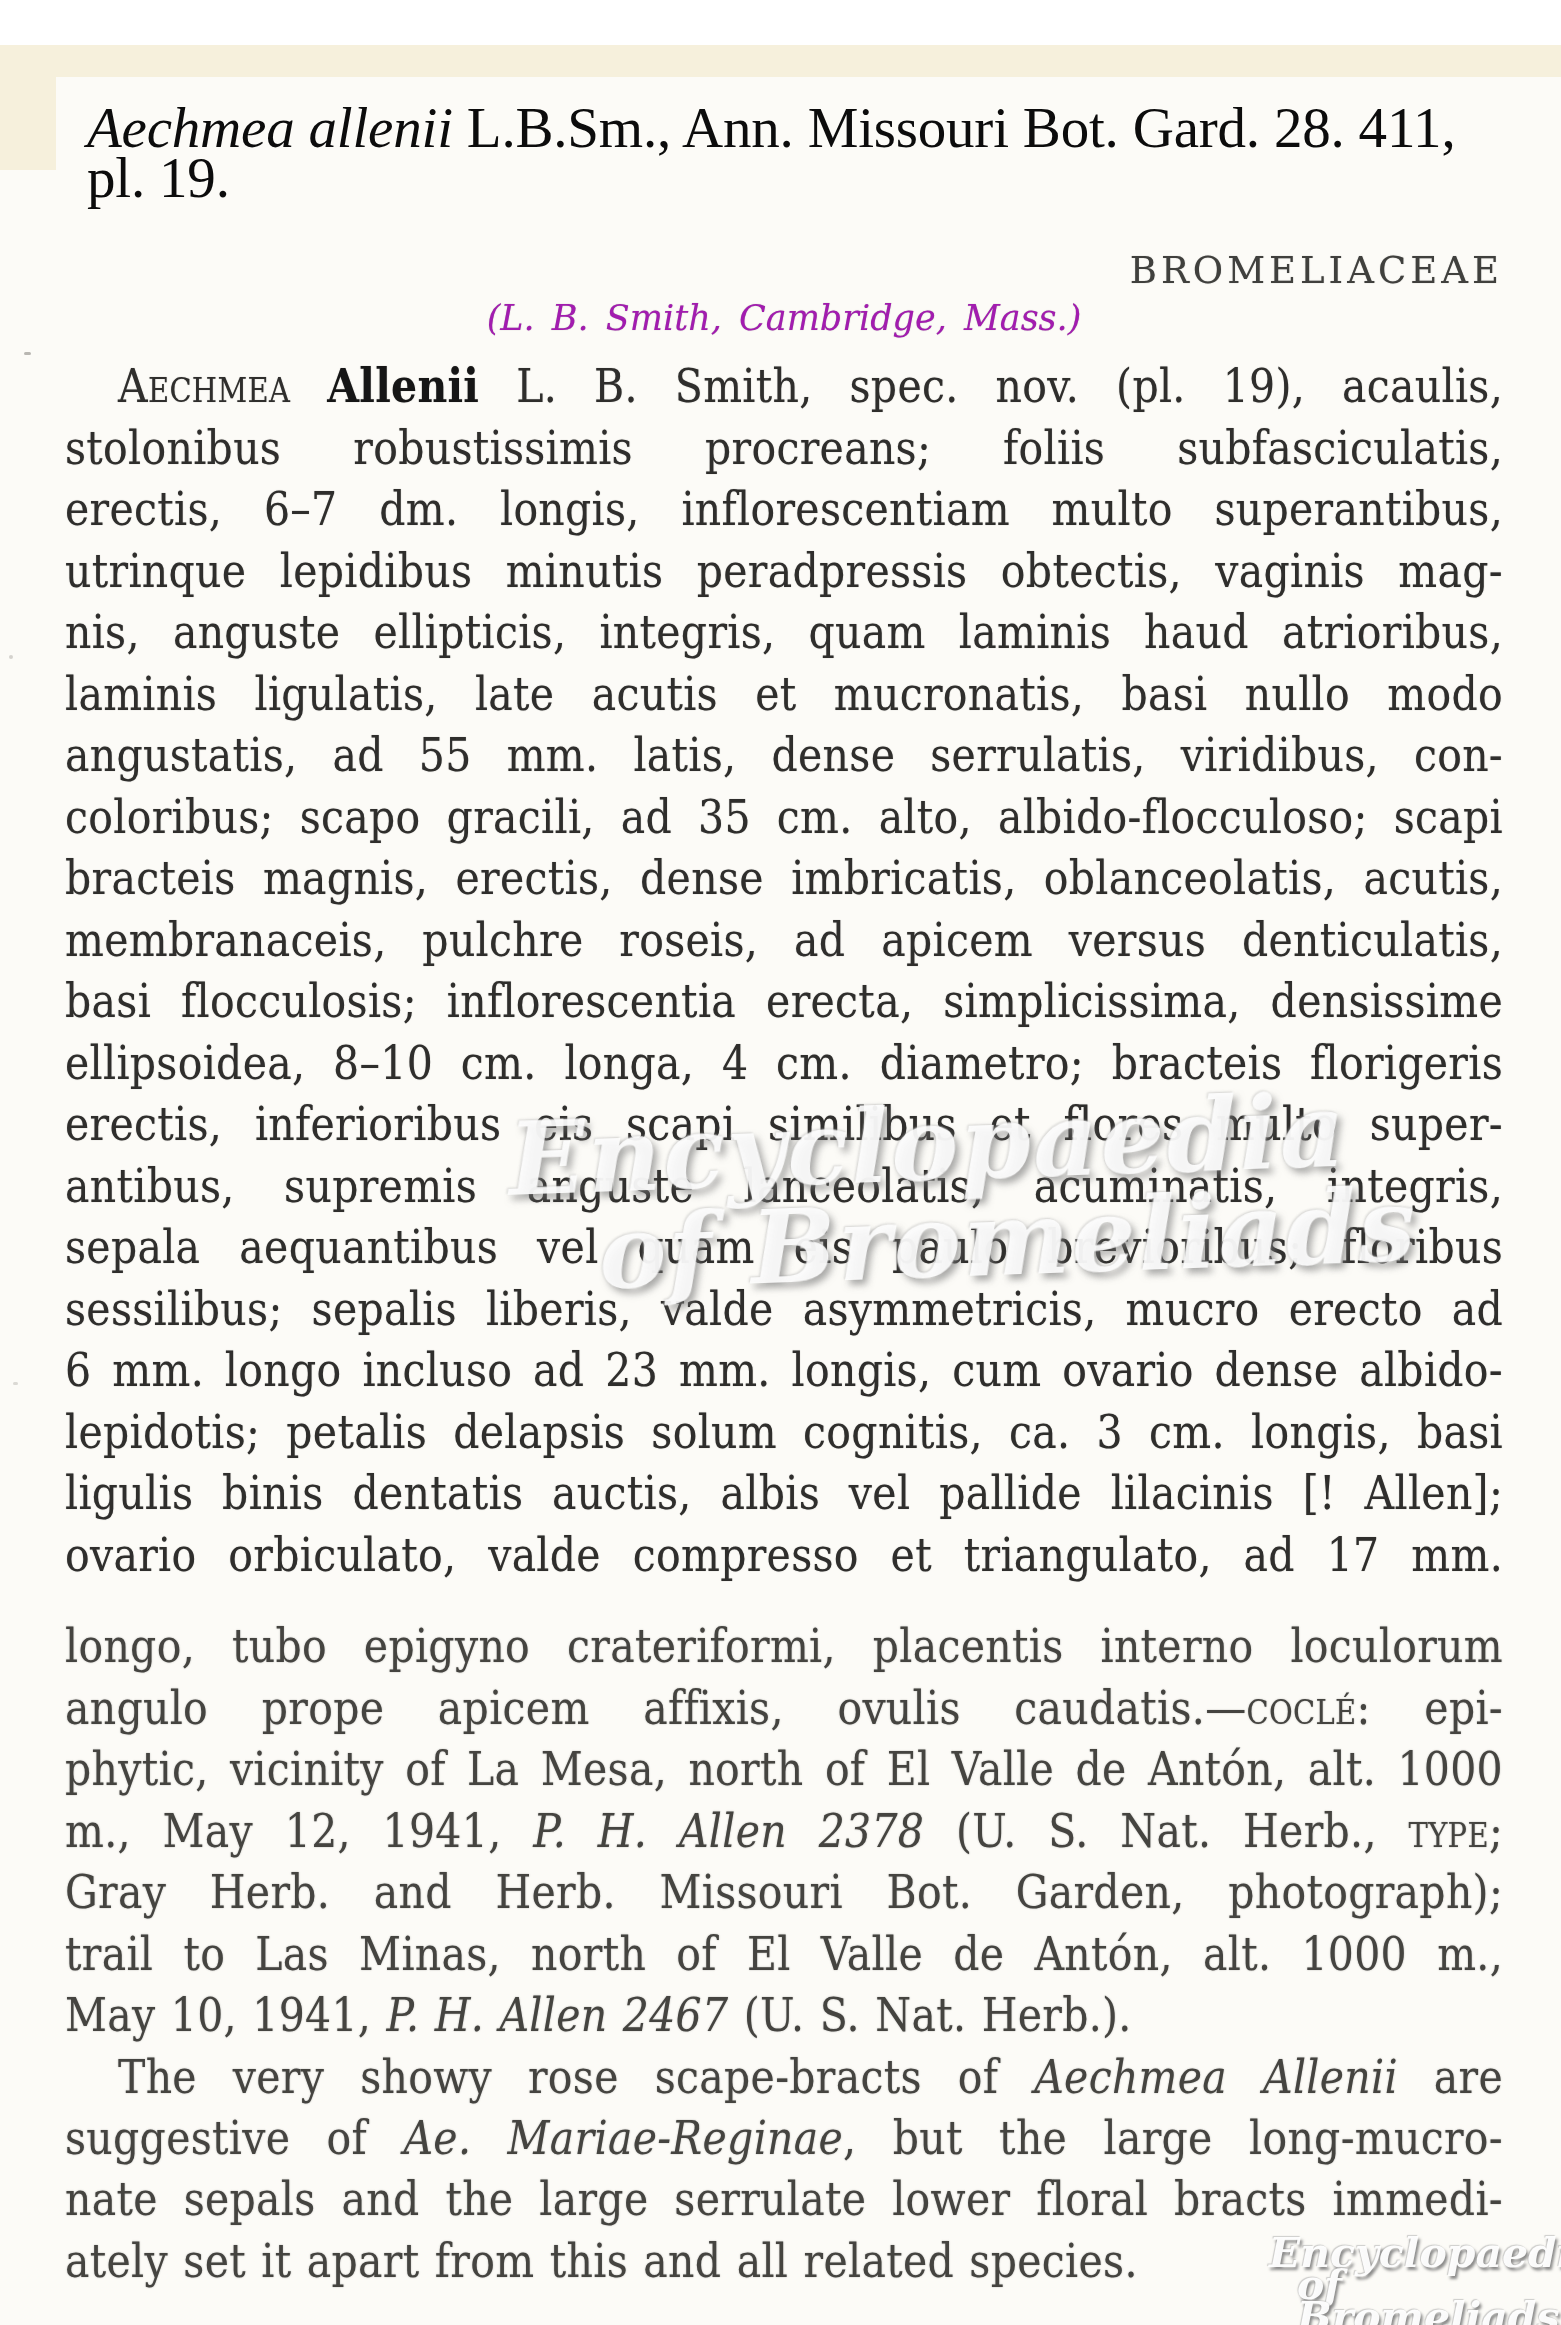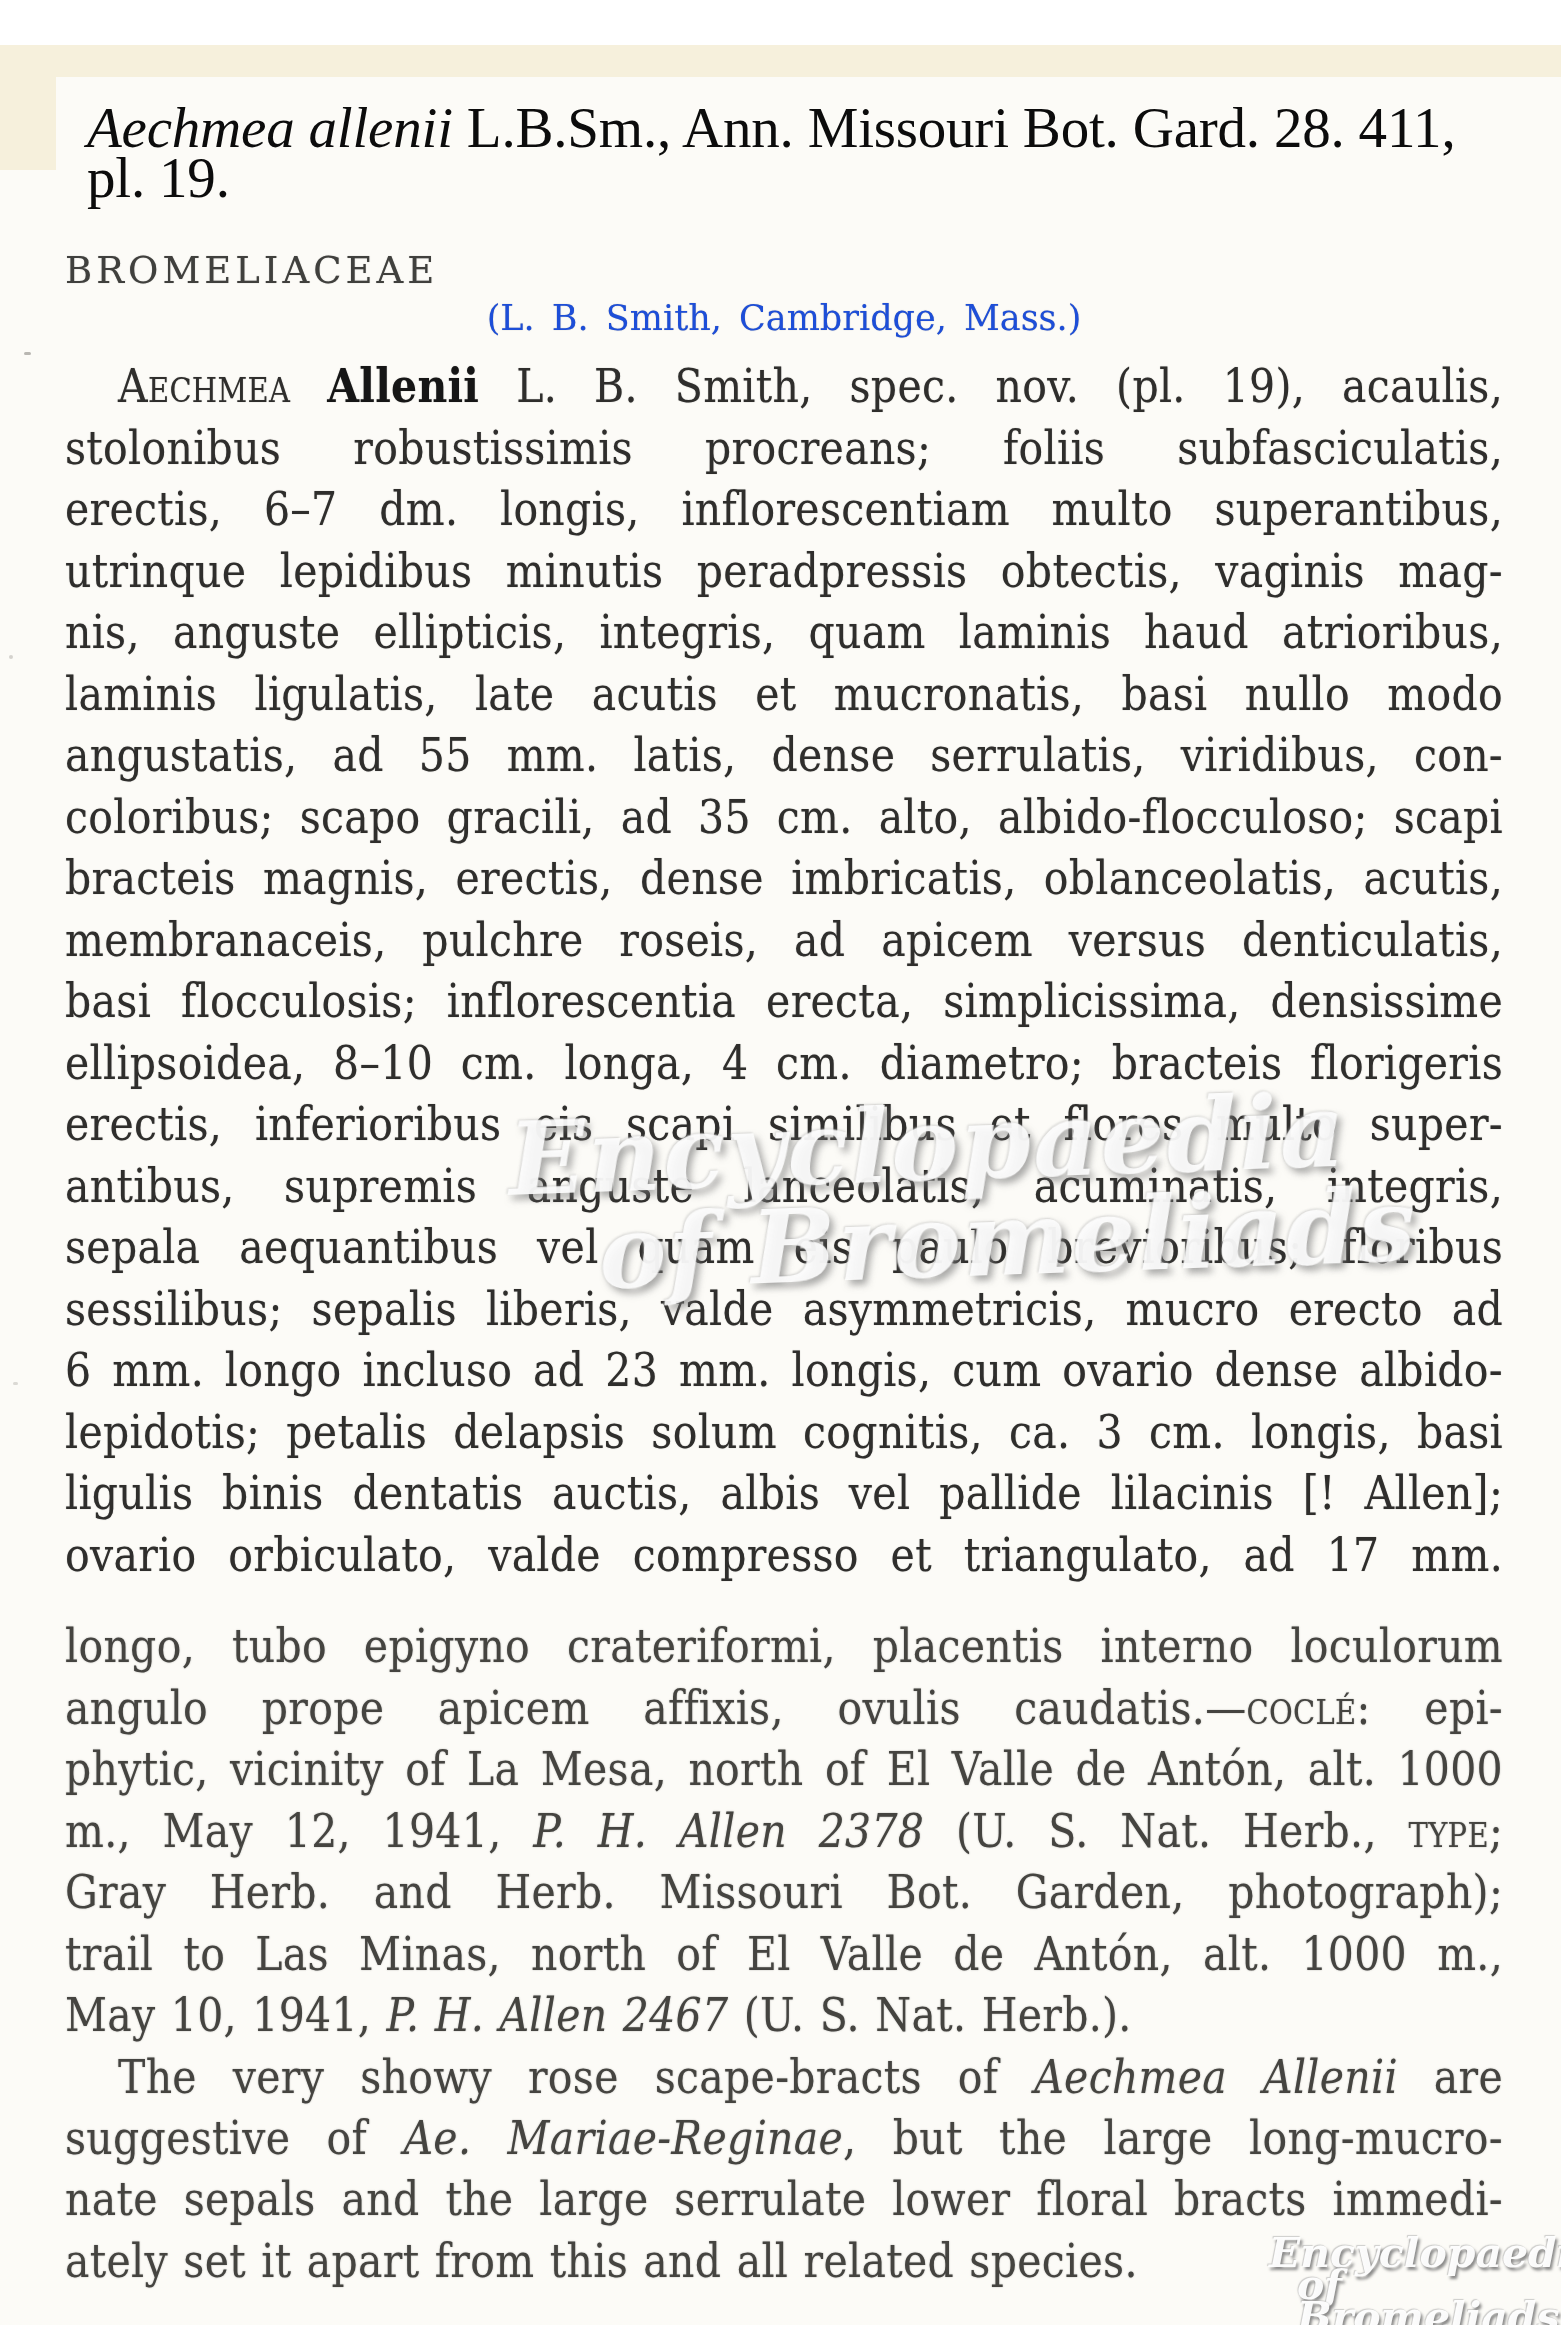--- a/index.html
+++ b/index.html
@@ -16,27 +16,27 @@
   
   .citation{
     position:absolute;left:87px;top:103px;width:1406px;
     font-family:"Liberation Serif",serif;font-size:57px;line-height:50px;
     color:#0c0c0c;letter-spacing:-0.2px;
   }
   .citation .it{font-style:italic;}
 
   
   .family-heading{
-    position:absolute;left:65px;top:249px;width:1438px;text-align:left;
+    position:absolute;left:65px;top:249px;width:1438px;text-align:right;
     font-size:37px;letter-spacing:4px;color:#40403d;
     text-shadow:0 0 1px rgba(60,60,60,.45);filter:blur(0.3px);
   }
   .byline{
     position:absolute;left:65px;top:298px;width:1438px;text-align:center;
-    font-size:35px;color:#1d4ed8;word-spacing:6px;
+    font-style:italic;font-size:35px;color:#a21caf;word-spacing:6px;
     text-shadow:0 0 1px rgba(60,60,60,.4);filter:blur(0.3px);
   }
 
   
   .bodytext{
     position:absolute;left:65px;top:356px;width:1438px;
     transform:scaleY(1.16);transform-origin:0 0;
     filter:blur(0.3px);
   }
   .bodyline{

